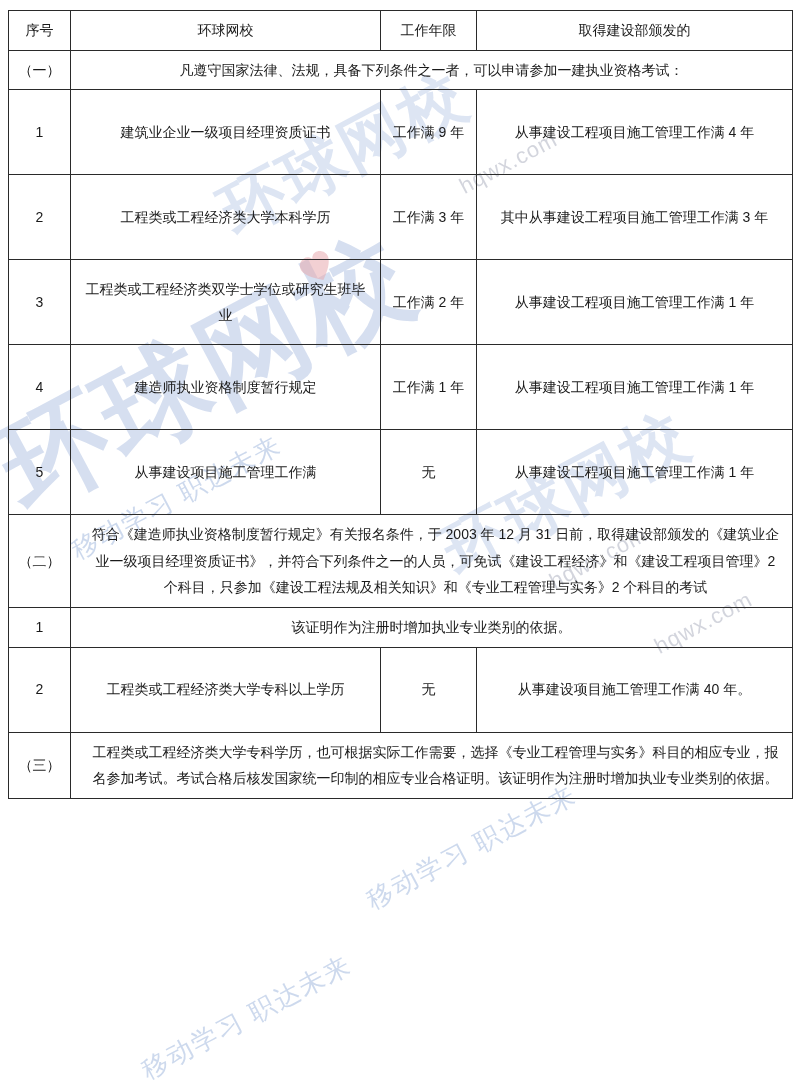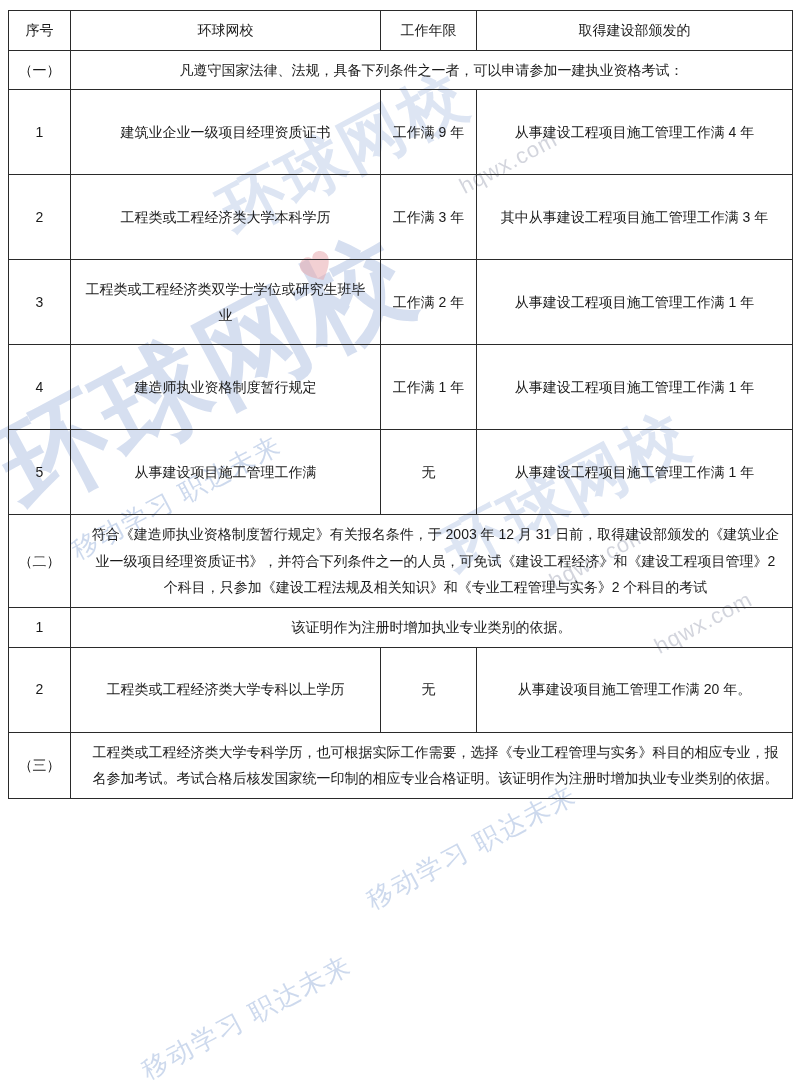--- a/index.html
+++ b/index.html
@@ -184,21 +184,21 @@
       </tr>
 
       <tr>
         <td>1</td>
         <td colspan="3" class="center-para">该证明作为注册时增加执业专业类别的依据。</td>
       </tr>
       <tr class="row-tall">
         <td>2</td>
         <td>工程类或工程经济类大学专科以上学历</td>
         <td>无</td>
-        <td>从事建设项目施工管理工作满 20 年。</td>
+        <td>从事建设项目施工管理工作满 40 年。</td>
       </tr>
 
       <tr>
         <td>（三）</td>
         <td colspan="3" class="justify last-center">工程类或工程经济类大学专科学历，也可根据实际工作需要，选择《专业工程管理与实务》科目的相应专业，报名参加考试。考试合格后核发国家统一印制的相应专业合格证明。该证明作为注册时增加执业专业类别的依据。</td>
       </tr>
     </tbody>
   </table>
 </div>
 

